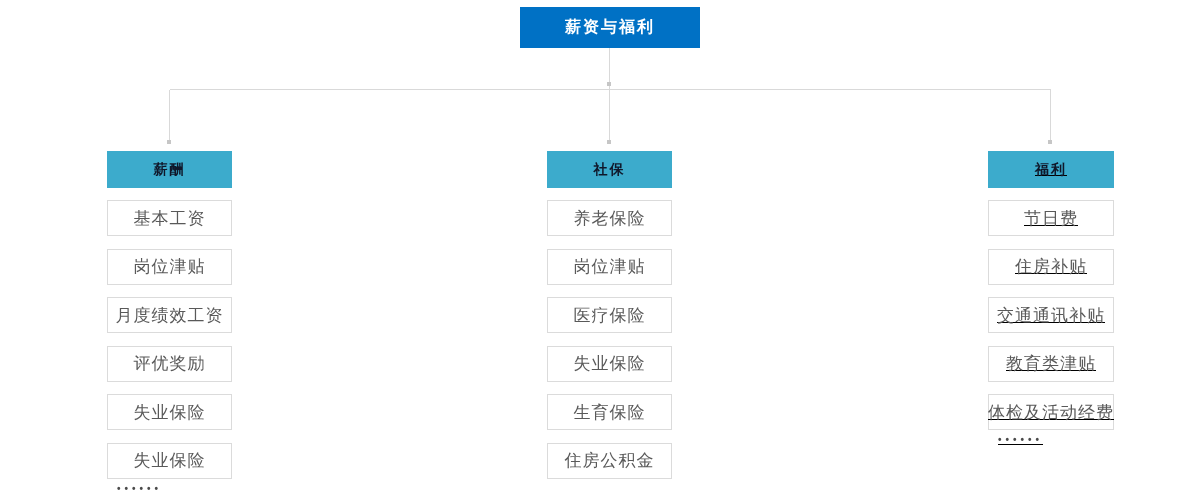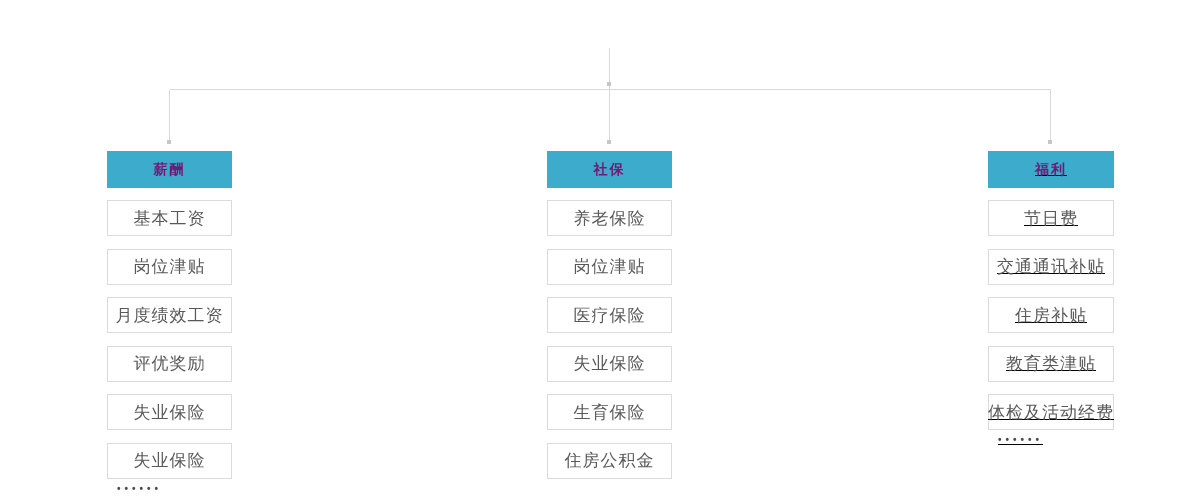--- a/index.html
+++ b/index.html
@@ -46,21 +46,21 @@
     top:151px;
     display:flex;
     flex-direction:column;
   }
   .col-1{left:107px;width:125px;}
   .col-2{left:547px;width:125px;}
   .col-3{left:988px;width:126px;text-decoration:underline;}
   .col-header{
     height:37px;
     background:var(--header-bg);
-    color:#701a75;
+    color:#0f172a;
     font-size:14px;font-weight:bold;
     letter-spacing:2px;
     display:flex;align-items:center;justify-content:center;
     margin-bottom:12px;
   }
   .items{
     display:flex;
     flex-direction:column;
     gap:12.5px;
   }
@@ -84,20 +84,21 @@
     letter-spacing:4px;
     line-height:10px;
   }
   .ellipsis:empty{display:none;}
 </style>
 </head>
 <body>
 
 <div class="stage">
 
+  <div class="root-node">薪资与福利</div>
 
   <div class="line" style="left:609px;top:48px;width:1px;height:41px;"></div>
   <div class="cap" style="left:607px;top:82px;"></div>
   <div class="line" style="left:170px;top:89px;width:881px;height:1px;"></div>
 
   <div class="line" style="left:169px;top:90px;width:1px;height:50px;"></div>
   <div class="cap" style="left:167px;top:140px;"></div>
 
   <div class="line" style="left:609px;top:90px;width:1px;height:50px;"></div>
   <div class="cap" style="left:607px;top:140px;"></div>
@@ -128,21 +129,21 @@
         <div class="item-box">生育保险</div>
         <div class="item-box">住房公积金</div>
       </div>
 
   </div>
 
   <div class="column col-3">
     <div class="col-header">福利</div>
     <div class="items">
         <div class="item-box">节日费</div>
+        <div class="item-box">住房补贴</div>
         <div class="item-box">交通通讯补贴</div>
-        <div class="item-box">住房补贴</div>
         <div class="item-box">教育类津贴</div>
         <div class="item-box">体检及活动经费</div>
       </div>
     <div class="ellipsis">••••••</div>
   </div>
 
 </div>
 
 </body></html>

